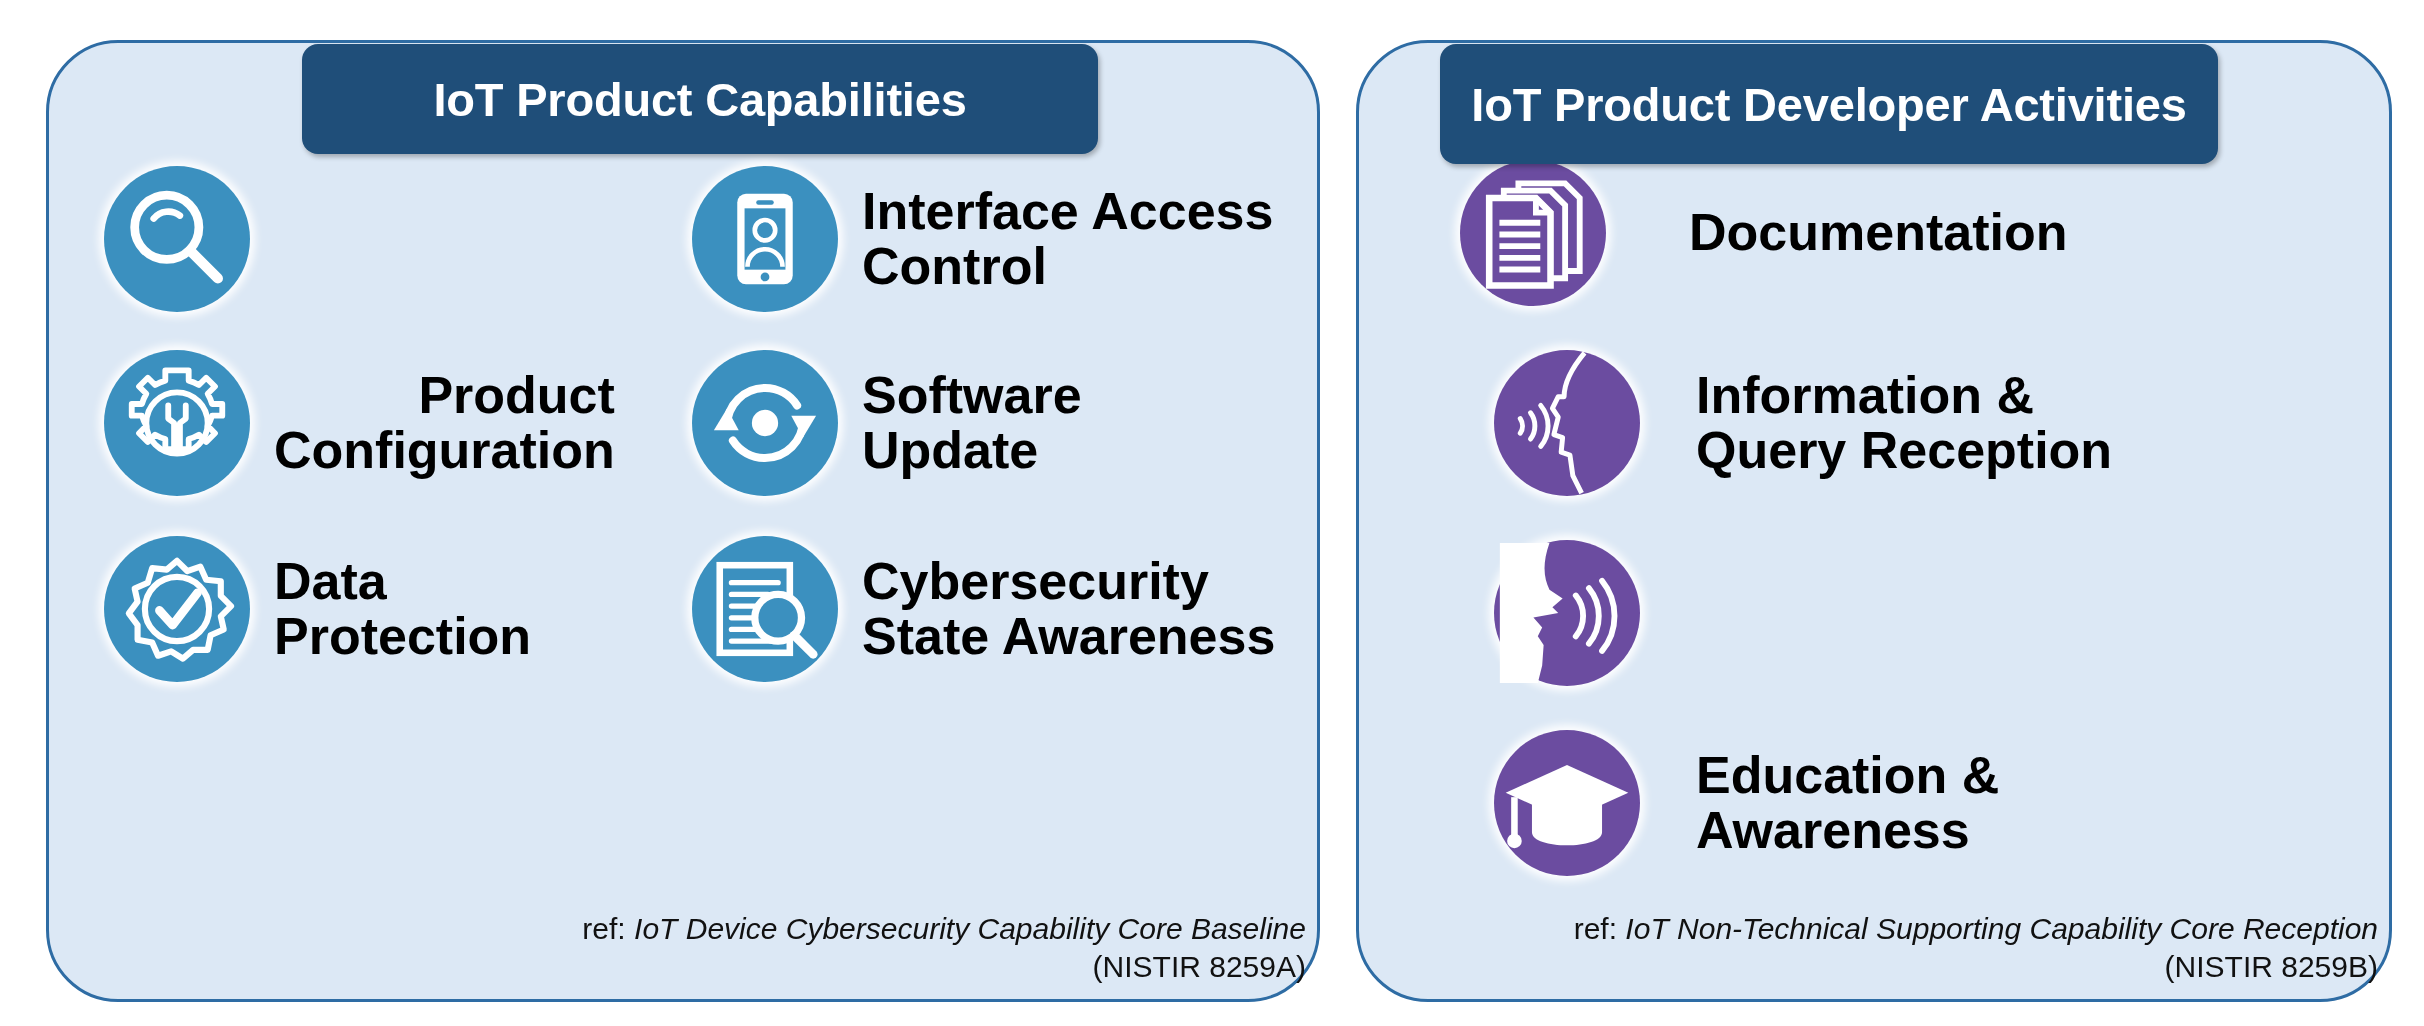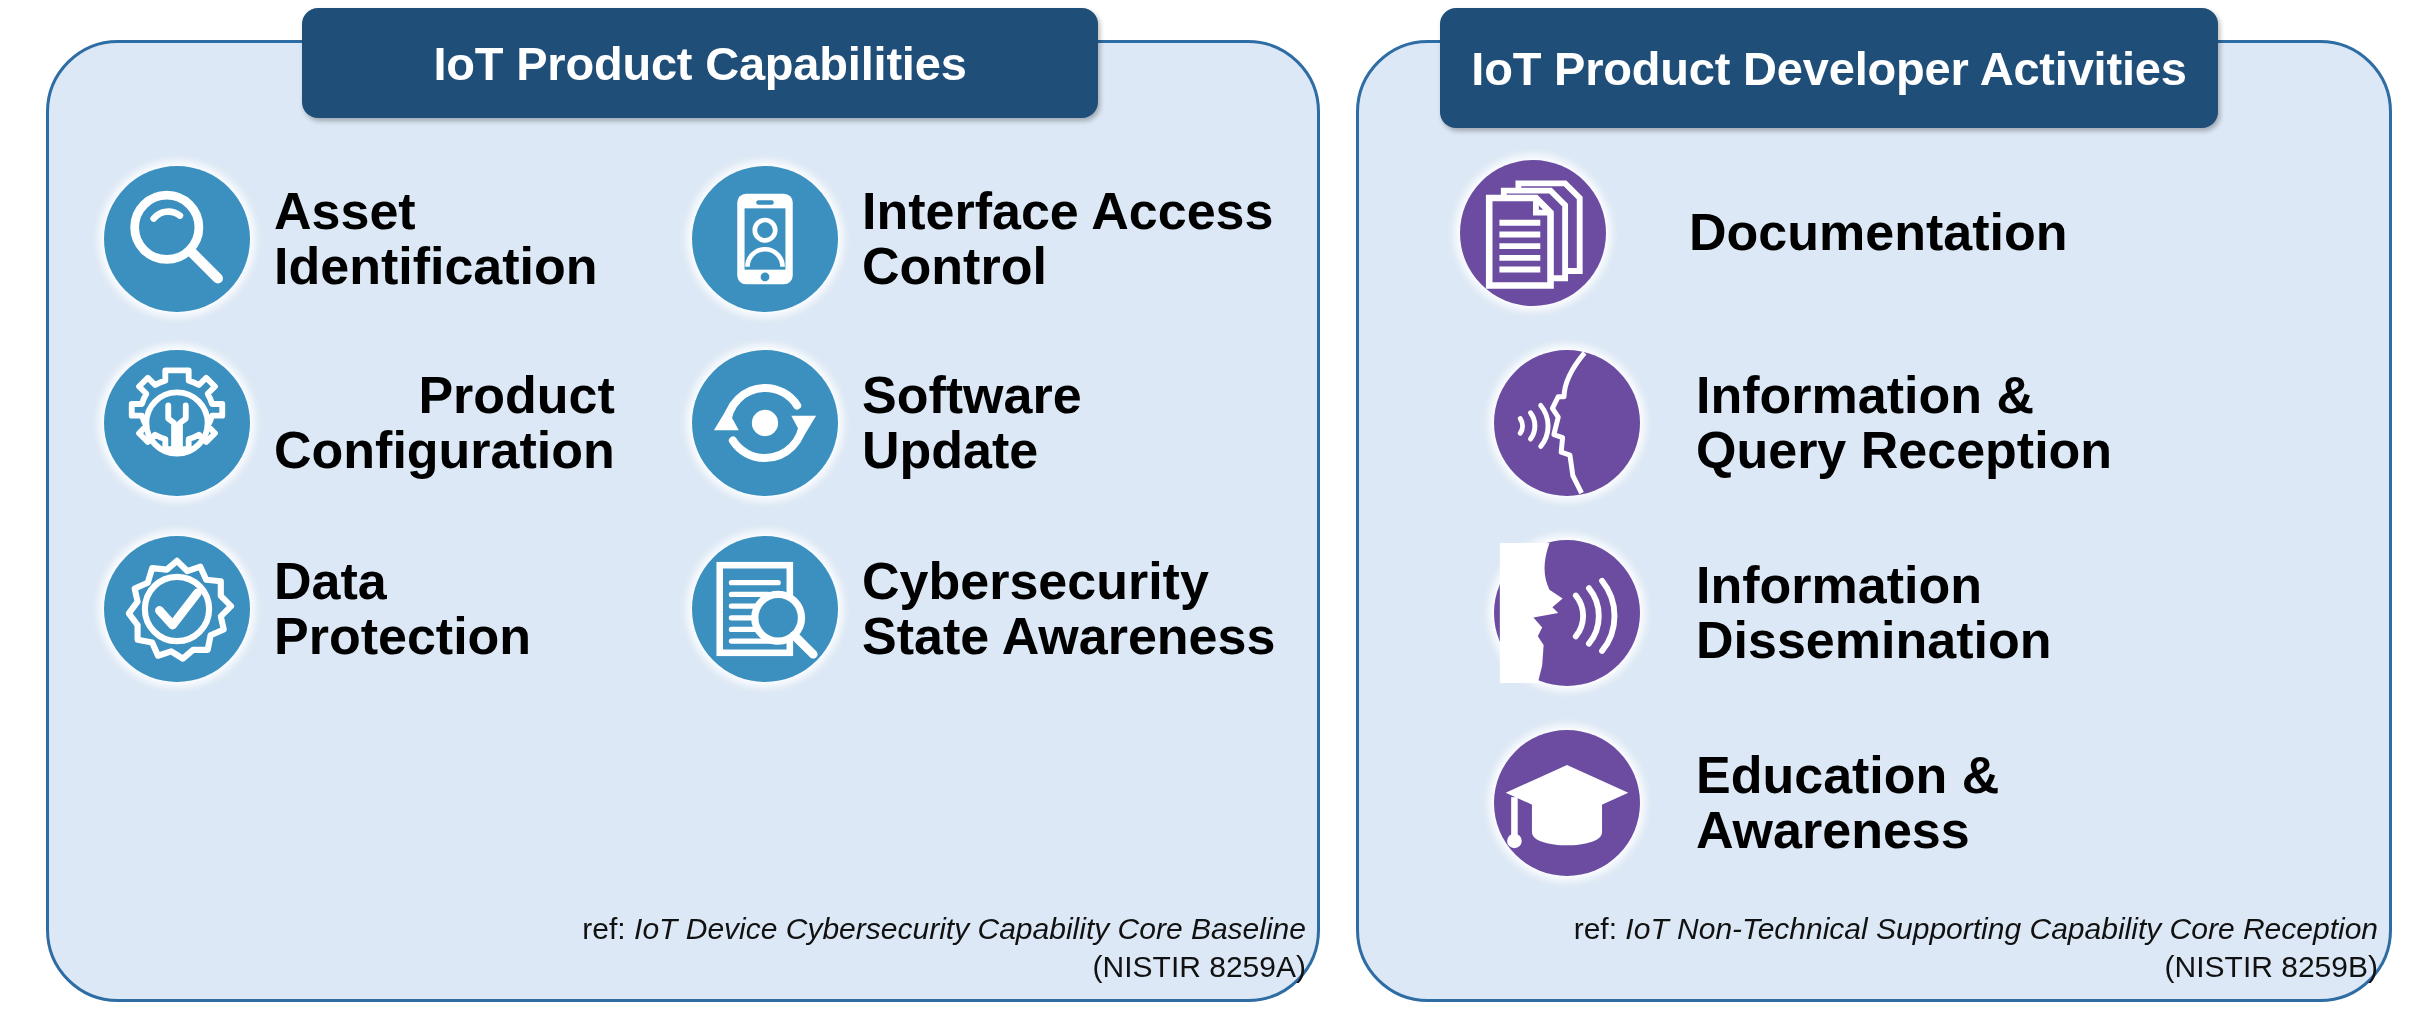--- a/index.html
+++ b/index.html
@@ -29,20 +29,21 @@
   
   .banner {
     position: absolute;
     background: #1f4e79;
     border-radius: 16px;
     display: flex;
     align-items: center;
     justify-content: center;
     box-shadow: 2px 3px 5px rgba(0,0,0,0.28);
     z-index: 5;
+    margin-top: 36px;
   }
   .banner-text {
     color: #ffffff;
     font-weight: bold;
     font-size: 47px;
     letter-spacing: -0.2px;
     white-space: nowrap;
   }
   #banner-left  { left: 302px;  top: 8px; width: 796px; height: 110px; }
   #banner-right { left: 1440px; top: 8px; width: 778px; height: 120px; }
@@ -100,22 +101,20 @@
 </div>
 
 <div class="item cap-item" style="left:104px; top:166px;">
   <div class="icon-circle blue-circle">
     <svg viewBox="0 0 100 100" aria-hidden="true">
       <circle cx="43" cy="42" r="22" fill="none" stroke="#ffffff" stroke-width="6"></circle>
       <path d="M34 36a13 13 0 0 1 18 -2" fill="none" stroke="#ffffff" stroke-width="4.5" stroke-linecap="round"></path>
       <line x1="59" y1="58" x2="78" y2="77" stroke="#ffffff" stroke-width="7" stroke-linecap="round"></line>
     </svg>
   </div>
-  <div class="item-label">Asset
-Identification</div>
 </div>
 
 <div class="item cap-item" style="left:692px; top:166px;">
   <div class="icon-circle blue-circle">
     <svg viewBox="0 0 100 100" aria-hidden="true">
       <rect x="31" y="19" width="38" height="62" rx="6" ry="6" fill="#ffffff"></rect>
       <rect x="36" y="29" width="28" height="42" fill="#3b90bf"></rect>
       <rect x="44" y="23.5" width="12" height="3" rx="1.5" fill="#3b90bf"></rect>
       <circle cx="50" cy="76" r="3" fill="#3b90bf"></circle>
       <circle cx="50" cy="44" r="7" fill="none" stroke="#ffffff" stroke-width="3.2"></circle>
@@ -237,22 +236,20 @@
   <div class="icon-circle purple-circle">
     <svg viewBox="0 0 100 100" aria-hidden="true">
       <path d="M38 2 C33 16 34 26 38 34 L47 40 L40 46 L44 50 L27 53 L33 60 L30 66 L34 72 L33 86 L30 98 L4 98 L4 2 Z" fill="#ffffff"></path>
       <g fill="none" stroke="#ffffff" stroke-width="4" stroke-linecap="round">
         <path d="M56 38 a22 22 0 0 1 0 28"></path>
         <path d="M65 33 a30 30 0 0 1 0 38"></path>
         <path d="M74 28 a38 38 0 0 1 0 48"></path>
       </g>
     </svg>
   </div>
-  <div class="item-label">Information
-Dissemination</div>
 </div>
 
 <div class="item act-item" style="left:1494px; top:730px;">
   <div class="icon-circle purple-circle">
     <svg viewBox="0 0 100 100" aria-hidden="true">
       <polygon points="50,24 92,43 50,62 8,43" fill="#ffffff"></polygon>
       <path d="M26 49 L26 70 C26 82 74 82 74 70 L74 49 L50 60 Z" fill="#ffffff"></path>
       <line x1="14" y1="46" x2="14" y2="72" stroke="#ffffff" stroke-width="4.5"></line>
       <circle cx="14" cy="76" r="5" fill="#ffffff"></circle>
     </svg>

